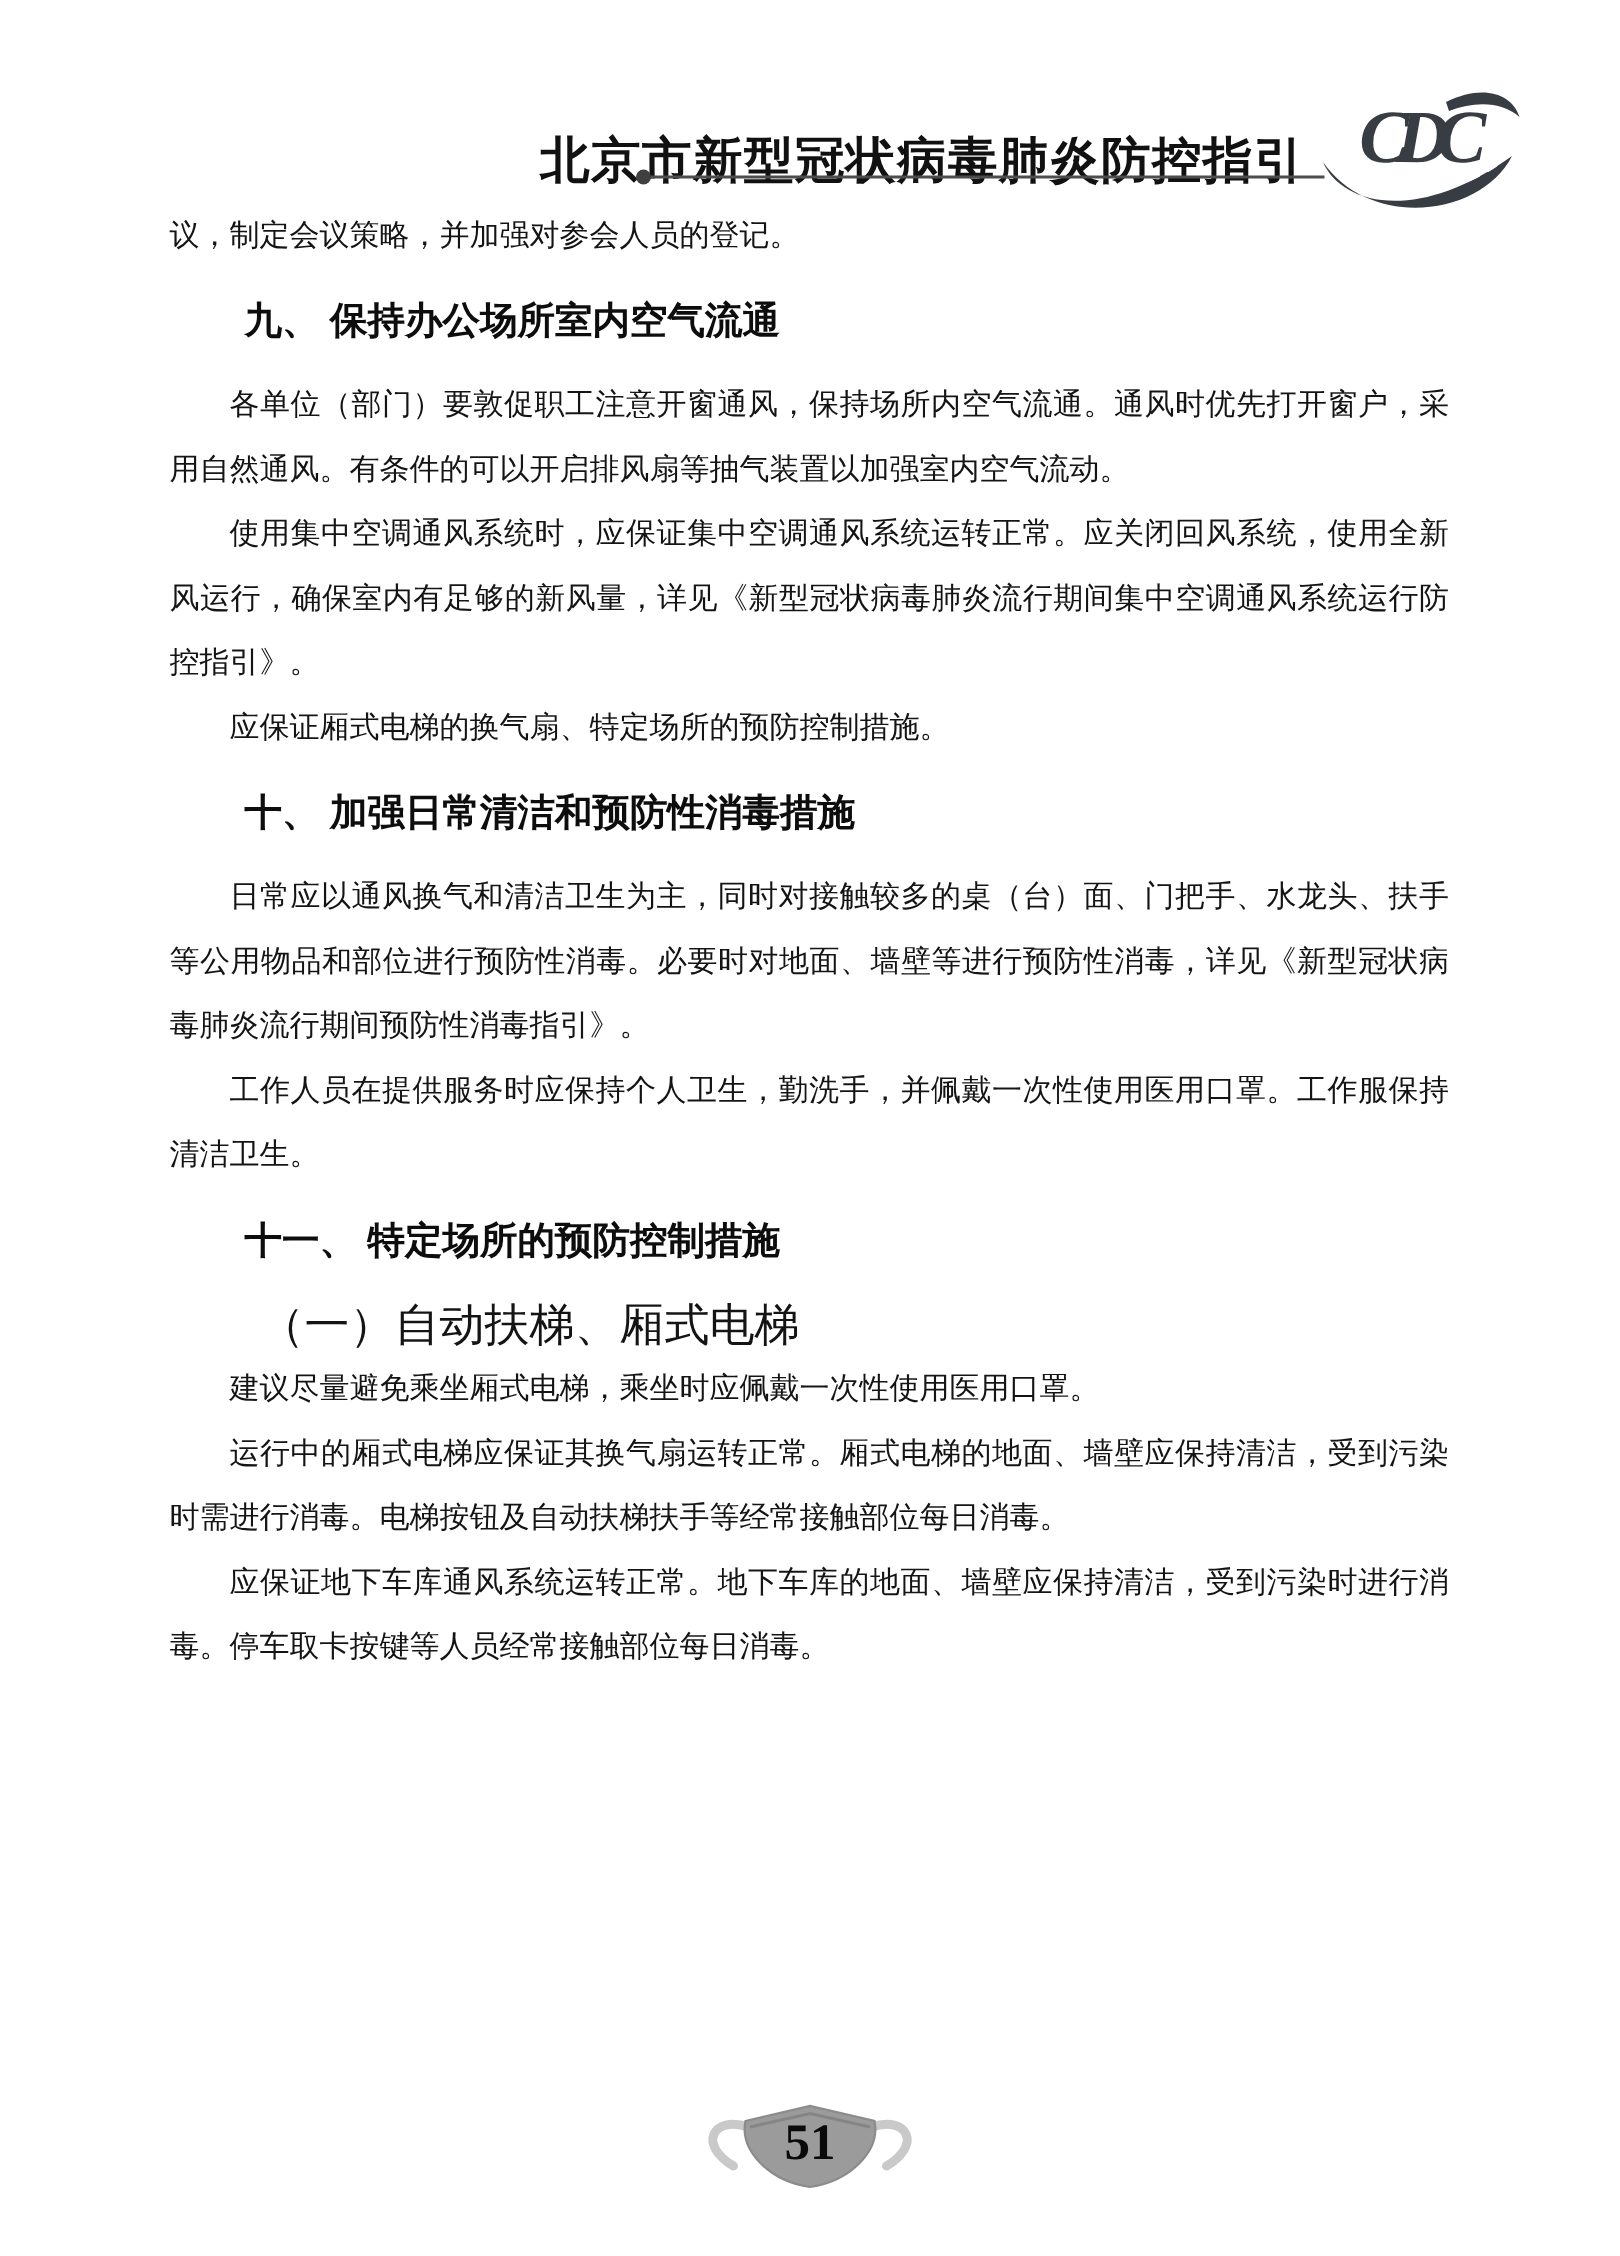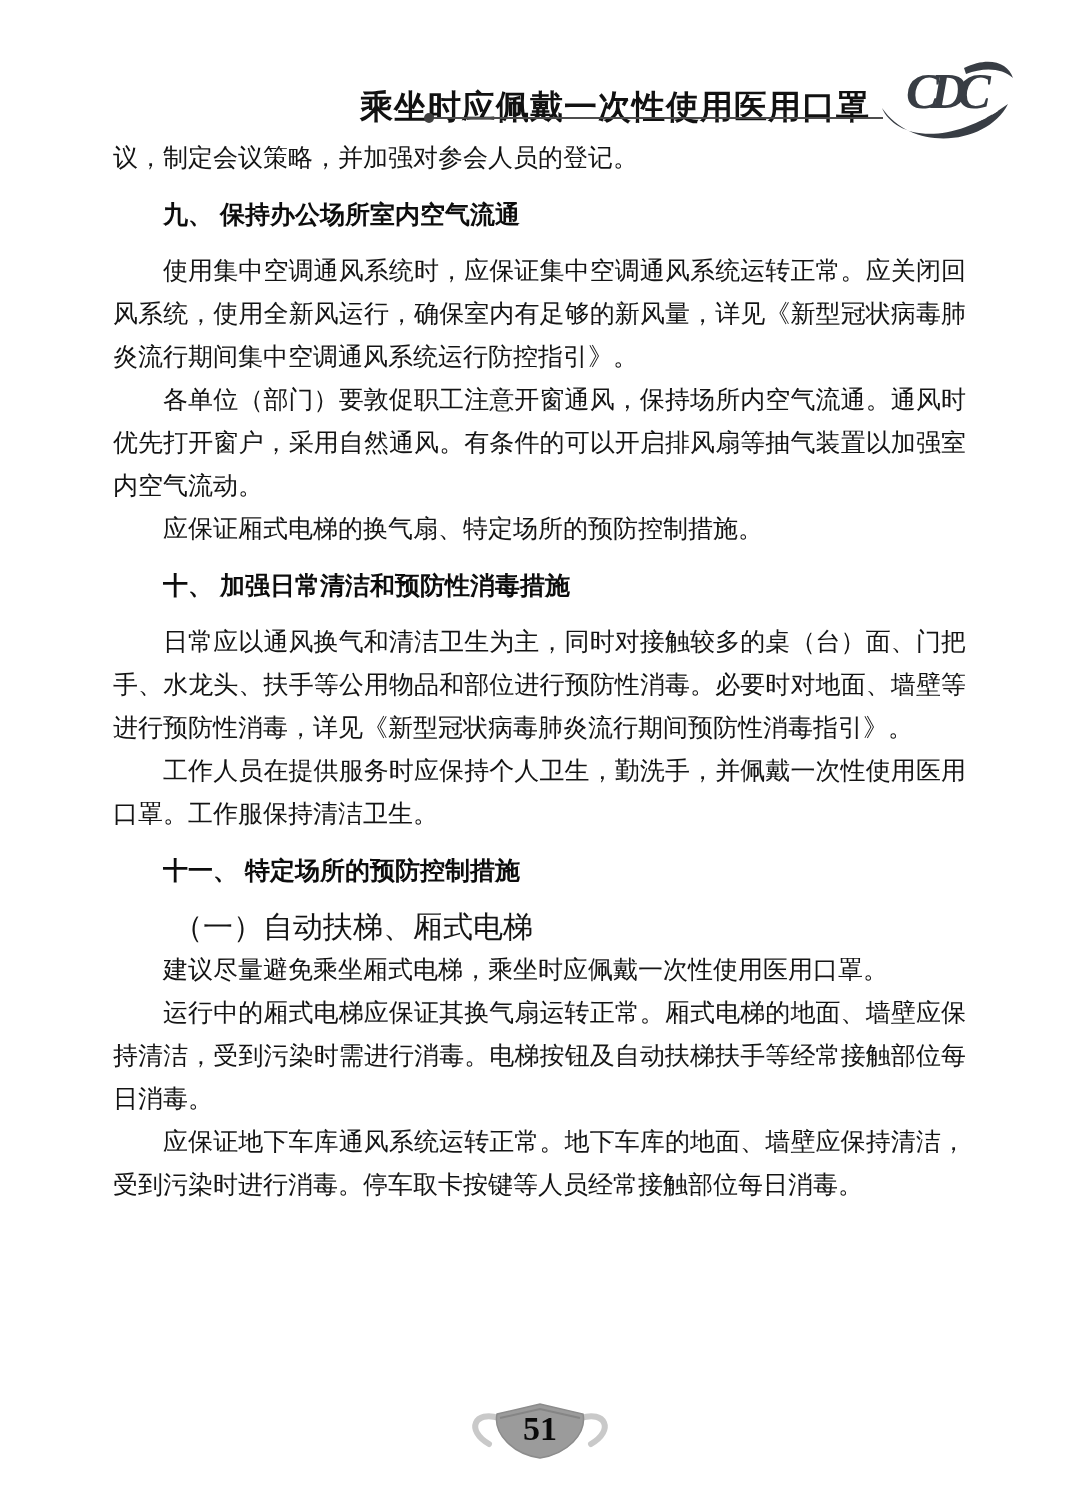--- a/index.html
+++ b/index.html
@@ -25,21 +25,21 @@
     position:absolute; top:117px; left:427px; width:456px; height:2px;
     background:#4d4d4d;
   }
   .header-rule .rule-dot {
     position:absolute; left:-3px; top:-4px;
     width:10px; height:10px; border-radius:50%; background:#3f3f3f;
   }
   
   .main { position:absolute; top:136px; left:113px; width:853px; }
   .para {
-    font-size:25px; line-height:43px;
+    font-size:20px; line-height:43px;
     text-align:justify; text-indent:2em;
   }
   .para.cont { text-indent:0; }
   .heading {
     font-family:"Liberation Sans","DejaVu Sans",sans-serif;
     font-weight:700; font-size:25px; line-height:44px;
     text-indent:2em; color:#0d0d0d;
     margin:13px 0;
   }
   .subheading { font-size:30px; line-height:43px; text-indent:2em; margin-top:2px; }
@@ -55,43 +55,43 @@
     font-family:"Liberation Serif","DejaVu Serif",serif;
     font-weight:700; font-size:34px; color:#0a0a0a;
   }
 </style>
 </head>
 <body>
 
 <div class="page">
 
   <div class="header">
-    <div class="header-title">乘坐时应佩戴一次性使用医用口罩</div>
+    <div class="header-title">北京市新型冠状病毒肺炎防控指引</div>
     <div class="logo">
       <svg viewBox="0 0 138 92" xmlns="http://www.w3.org/2000/svg">
 
         <path d="M6,56 C18,84 68,98 132,52 C112,92 38,102 6,56 Z" fill="#383d44"></path>
 
         <path d="M16,64 C42,82 92,80 124,56" fill="none" stroke="#ffffff" stroke-width="2.4" stroke-dasharray="7 6"></path>
 
         <path d="M88,16 C112,4 132,10 137,26 C126,16 108,15 90,22 Z" fill="#383d44"></path>
 
         <text x="68" y="56" text-anchor="middle" font-family="Liberation Serif, DejaVu Serif, serif" font-size="50" font-weight="bold" font-style="italic" letter-spacing="-9" fill="#383d44">CDC</text>
       </svg>
     </div>
   </div>
   <div class="header-rule">
     <span class="rule-dot"></span>
   </div>
 
   <div class="main">
     <p class="para cont">议，制定会议策略，并加强对参会人员的登记。</p>
     <h2 class="heading">九、 保持办公场所室内空气流通</h2>
+    <p class="para">各单位（部门）要敦促职工注意开窗通风，保持场所内空气流通。通风时优先打开窗户，采用自然通风。有条件的可以开启排风扇等抽气装置以加强室内空气流动。</p>
     <p class="para">使用集中空调通风系统时，应保证集中空调通风系统运转正常。应关闭回风系统，使用全新风运行，确保室内有足够的新风量，详见《新型冠状病毒肺炎流行期间集中空调通风系统运行防控指引》。</p>
-    <p class="para">各单位（部门）要敦促职工注意开窗通风，保持场所内空气流通。通风时优先打开窗户，采用自然通风。有条件的可以开启排风扇等抽气装置以加强室内空气流动。</p>
     <p class="para">应保证厢式电梯的换气扇、特定场所的预防控制措施。</p>
     <h2 class="heading">十、 加强日常清洁和预防性消毒措施</h2>
     <p class="para">日常应以通风换气和清洁卫生为主，同时对接触较多的桌（台）面、门把手、水龙头、扶手等公用物品和部位进行预防性消毒。必要时对地面、墙壁等进行预防性消毒，详见《新型冠状病毒肺炎流行期间预防性消毒指引》。</p>
     <p class="para">工作人员在提供服务时应保持个人卫生，勤洗手，并佩戴一次性使用医用口罩。工作服保持清洁卫生。</p>
     <h2 class="heading">十一、 特定场所的预防控制措施</h2>
     <p class="subheading">（一）自动扶梯、厢式电梯</p>
     <p class="para">建议尽量避免乘坐厢式电梯，乘坐时应佩戴一次性使用医用口罩。</p>
     <p class="para">运行中的厢式电梯应保证其换气扇运转正常。厢式电梯的地面、墙壁应保持清洁，受到污染时需进行消毒。电梯按钮及自动扶梯扶手等经常接触部位每日消毒。</p>
     <p class="para">应保证地下车库通风系统运转正常。地下车库的地面、墙壁应保持清洁，受到污染时进行消毒。停车取卡按键等人员经常接触部位每日消毒。</p>
   </div>

